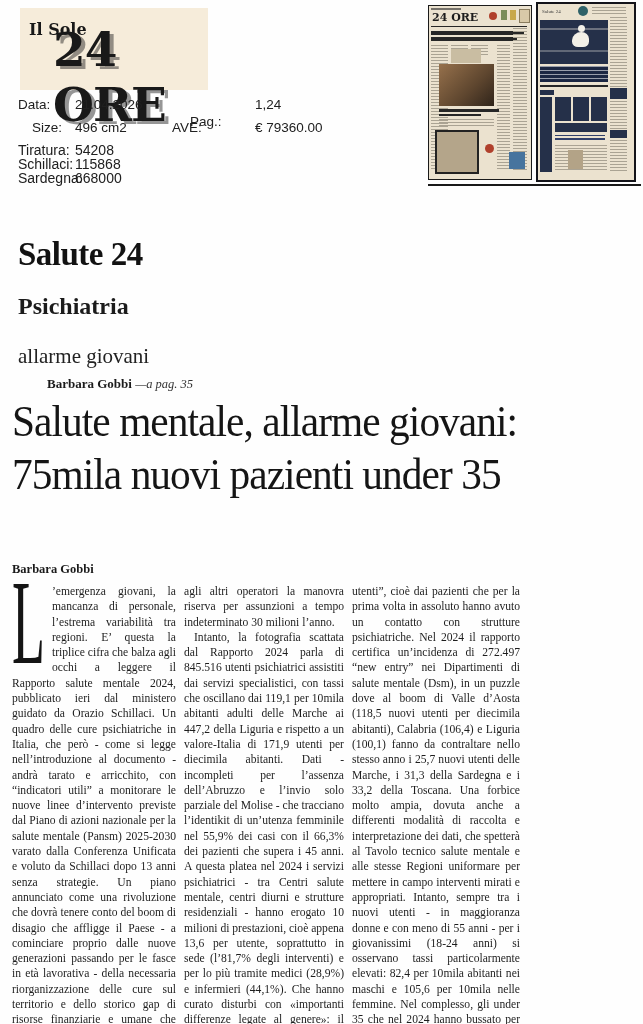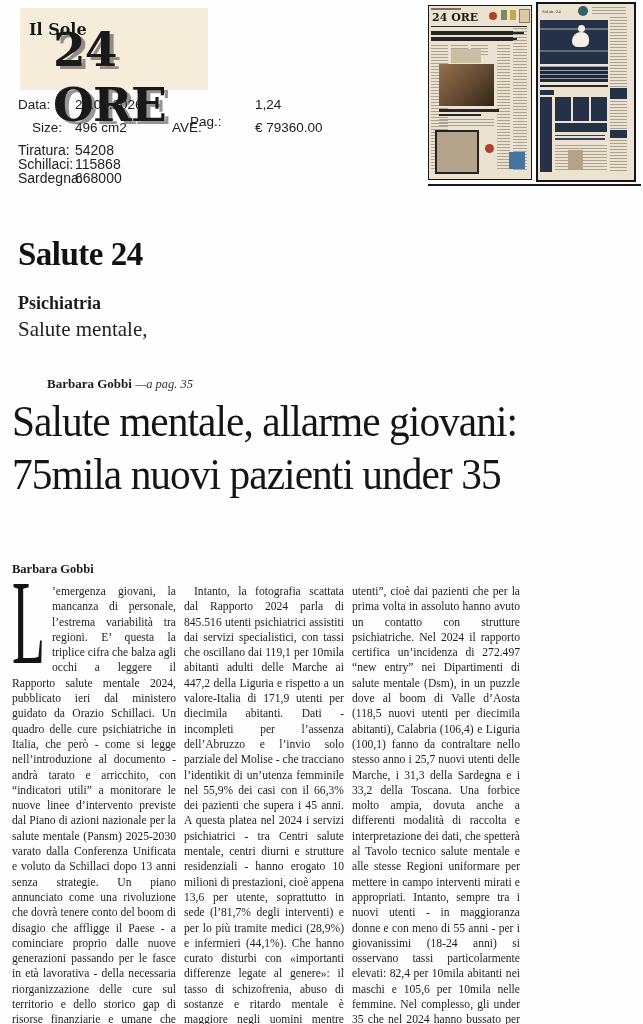--- a/index.html
+++ b/index.html
@@ -26,21 +26,21 @@
   .tx{background:repeating-linear-gradient(to bottom,#aaa393 0,#aaa393 1px,transparent 1px,transparent 3px);}
   .bar{background:#262626;}
   .navy{background:#253049;}
   .navy-lines{background:repeating-linear-gradient(to bottom,rgba(255,255,255,.55) 0,rgba(255,255,255,.55) 1.5px,transparent 1.5px,transparent 4px);}
   .thumb-sep{left:428px;top:184px;width:213px;height:2px;background:#191919;}
   .t1-masthead{font-family:"DejaVu Serif",serif;font-weight:700;font-size:11px;color:#1c1c1c;letter-spacing:0;}
   .t2-label{font-family:"Liberation Serif",serif;font-size:5px;color:#3a3a3a;}
 
   
   .section-title{left:18px;top:236px;font-size:33px;font-weight:700;letter-spacing:-0.5px;color:#121212;}
-  .kicker-title{left:18px;top:293px;font-size:18px;font-weight:700;}
+  .kicker-title{left:18px;top:293px;font-size:24px;font-weight:700;}
   .deck{left:18px;font-size:21px;font-weight:400;color:#222;}
   .kbyline{left:47px;top:376px;font-size:13px;}
   .kbyline b{font-weight:700;}
   .kbyline i{font-style:italic;font-size:12.5px;color:#333;}
   .headline{left:12px;top:395px;width:662px;font-size:44px;line-height:53px;font-weight:400;
             letter-spacing:-1px;color:#151515;transform:scaleX(.94);transform-origin:0 0;}
   .standfirst{left:12px;top:521px;width:620px;font-size:16px;line-height:18.5px;color:#1c1c1c;}
   .standfirst b{font-weight:700;}
   .abyline{left:12px;top:562px;font-size:12.5px;font-weight:700;}
 
@@ -133,21 +133,21 @@
     <div class="abs" style="left:30px;top:146px;width:15px;height:19px;background:#b3a387"></div>
     <div class="abs navy" style="left:72px;top:84px;width:17px;height:11px"></div>
     <div class="abs navy" style="left:72px;top:126px;width:17px;height:8px"></div>
   </div>
 
   <div class="abs thumb-sep"></div>
 
   <div class="abs section-title">Salute 24</div>
 
   <div class="abs kicker-title">Psichiatria</div>
-  <div class="abs deck" style="top:317px">Salute mentale,</div>
+  <div class="abs deck" style="top:344px">allarme giovani</div>
   <div class="abs kbyline">
     <b>Barbara Gobbi</b>
     <i>—a pag. 35</i>
   </div>
 
   <div class="abs headline">
     <div>Salute mentale, allarme giovani:</div>
     <div>75mila nuovi pazienti under 35</div>
   </div>
 
@@ -157,20 +157,21 @@
   <div class="abs body-cols">
     <div class="col">
       <p>
         <span class="dropcap">
             <span>L</span>
           </span>
         <span>’emergenza giovani, la mancanza di personale, l’estrema variabilità tra regioni. E’ questa la triplice cifra che balza agli occhi a leggere il Rapporto salute mentale 2024, pubblicato ieri dal ministero guidato da Orazio Schillaci. Un quadro delle cure psichiatriche in Italia, che però - come si legge nell’introduzione al documento - andrà tarato e arricchito, con “indicatori utili” a monitorare le nuove linee d’intervento previste dal Piano di azioni nazionale per la salute mentale (Pansm) 2025-2030 varato dalla Conferenza Unificata e voluto da Schillaci dopo 13 anni senza strategie. Un piano annunciato come una rivoluzione che dovrà tenere conto del boom di disagio che affligge il Paese - a cominciare proprio dalle nuove generazioni passando per le fasce in età lavorativa - della necessaria riorganizzazione delle cure sul territorio e dello storico gap di risorse finanziarie e umane che affligge il settore, tra le “cenerentole” del Ssn. Proprio per invertire la rotta, l’ultima legge di bilancio ha stanziato 255 milioni</span>
       </p>
     </div>
     <div class="col">
+      <p>agli altri operatori la manovra riserva per assunzioni a tempo indeterminato 30 milioni l’anno.</p>
       <p class="ind">Intanto, la fotografia scattata dal Rapporto 2024 parla di 845.516 utenti psichiatrici assistiti dai servizi specialistici, con tassi che oscillano dai 119,1 per 10mila abitanti adulti delle Marche ai 447,2 della Liguria e rispetto a un valore-Italia di 171,9 utenti per diecimila abitanti. Dati - incompleti per l’assenza dell’Abruzzo e l’invio solo parziale del Molise - che tracciano l’identikit di un’utenza femminile nel 55,9% dei casi con il 66,3% dei pazienti che supera i 45 anni. A questa platea nel 2024 i servizi psichiatrici - tra Centri salute mentale, centri diurni e strutture residenziali - hanno erogato 10 milioni di prestazioni, cioè appena 13,6 per utente, soprattutto in sede (l’81,7% degli interventi) e per lo più tramite medici (28,9%) e infermieri (44,1%). Che hanno curato disturbi con «importanti differenze legate al genere»: il tasso di schizofrenia, abuso di sostanze e ritardo mentale è maggiore negli uomini mentre nelle donne la depressione</p>
     </div>
     <div class="col">
       <p>utenti”, cioè dai pazienti che per la prima volta in assoluto hanno avuto un contatto con strutture psichiatriche. Nel 2024 il rapporto certifica un’incidenza di 272.497 “new entry” nei Dipartimenti di salute mentale (Dsm), in un puzzle dove al boom di Valle d’Aosta (118,5 nuovi utenti per diecimila abitanti), Calabria (106,4) e Liguria (100,1) fanno da contraltare nello stesso anno i 25,7 nuovi utenti delle Marche, i 31,3 della Sardegna e i 33,2 della Toscana. Una forbice molto ampia, dovuta anche a differenti modalità di raccolta e interpretazione dei dati, che spetterà al Tavolo tecnico salute mentale e alle stesse Regioni uniformare per mettere in campo interventi mirati e appropriati. Intanto, sempre tra i nuovi utenti - in maggioranza donne e con meno di 55 anni - per i giovanissimi (18-24 anni) si osservano tassi particolarmente elevati: 82,4 per 10mila abitanti nei maschi e 105,6 per 10mila nelle femmine. Nel complesso, gli under 35 che nel 2024 hanno bussato per la prima volta alla porta di un Dsm sono 75.200, più di</p>
     </div>
   </div>
 
 </div>
 
 </body></html>

